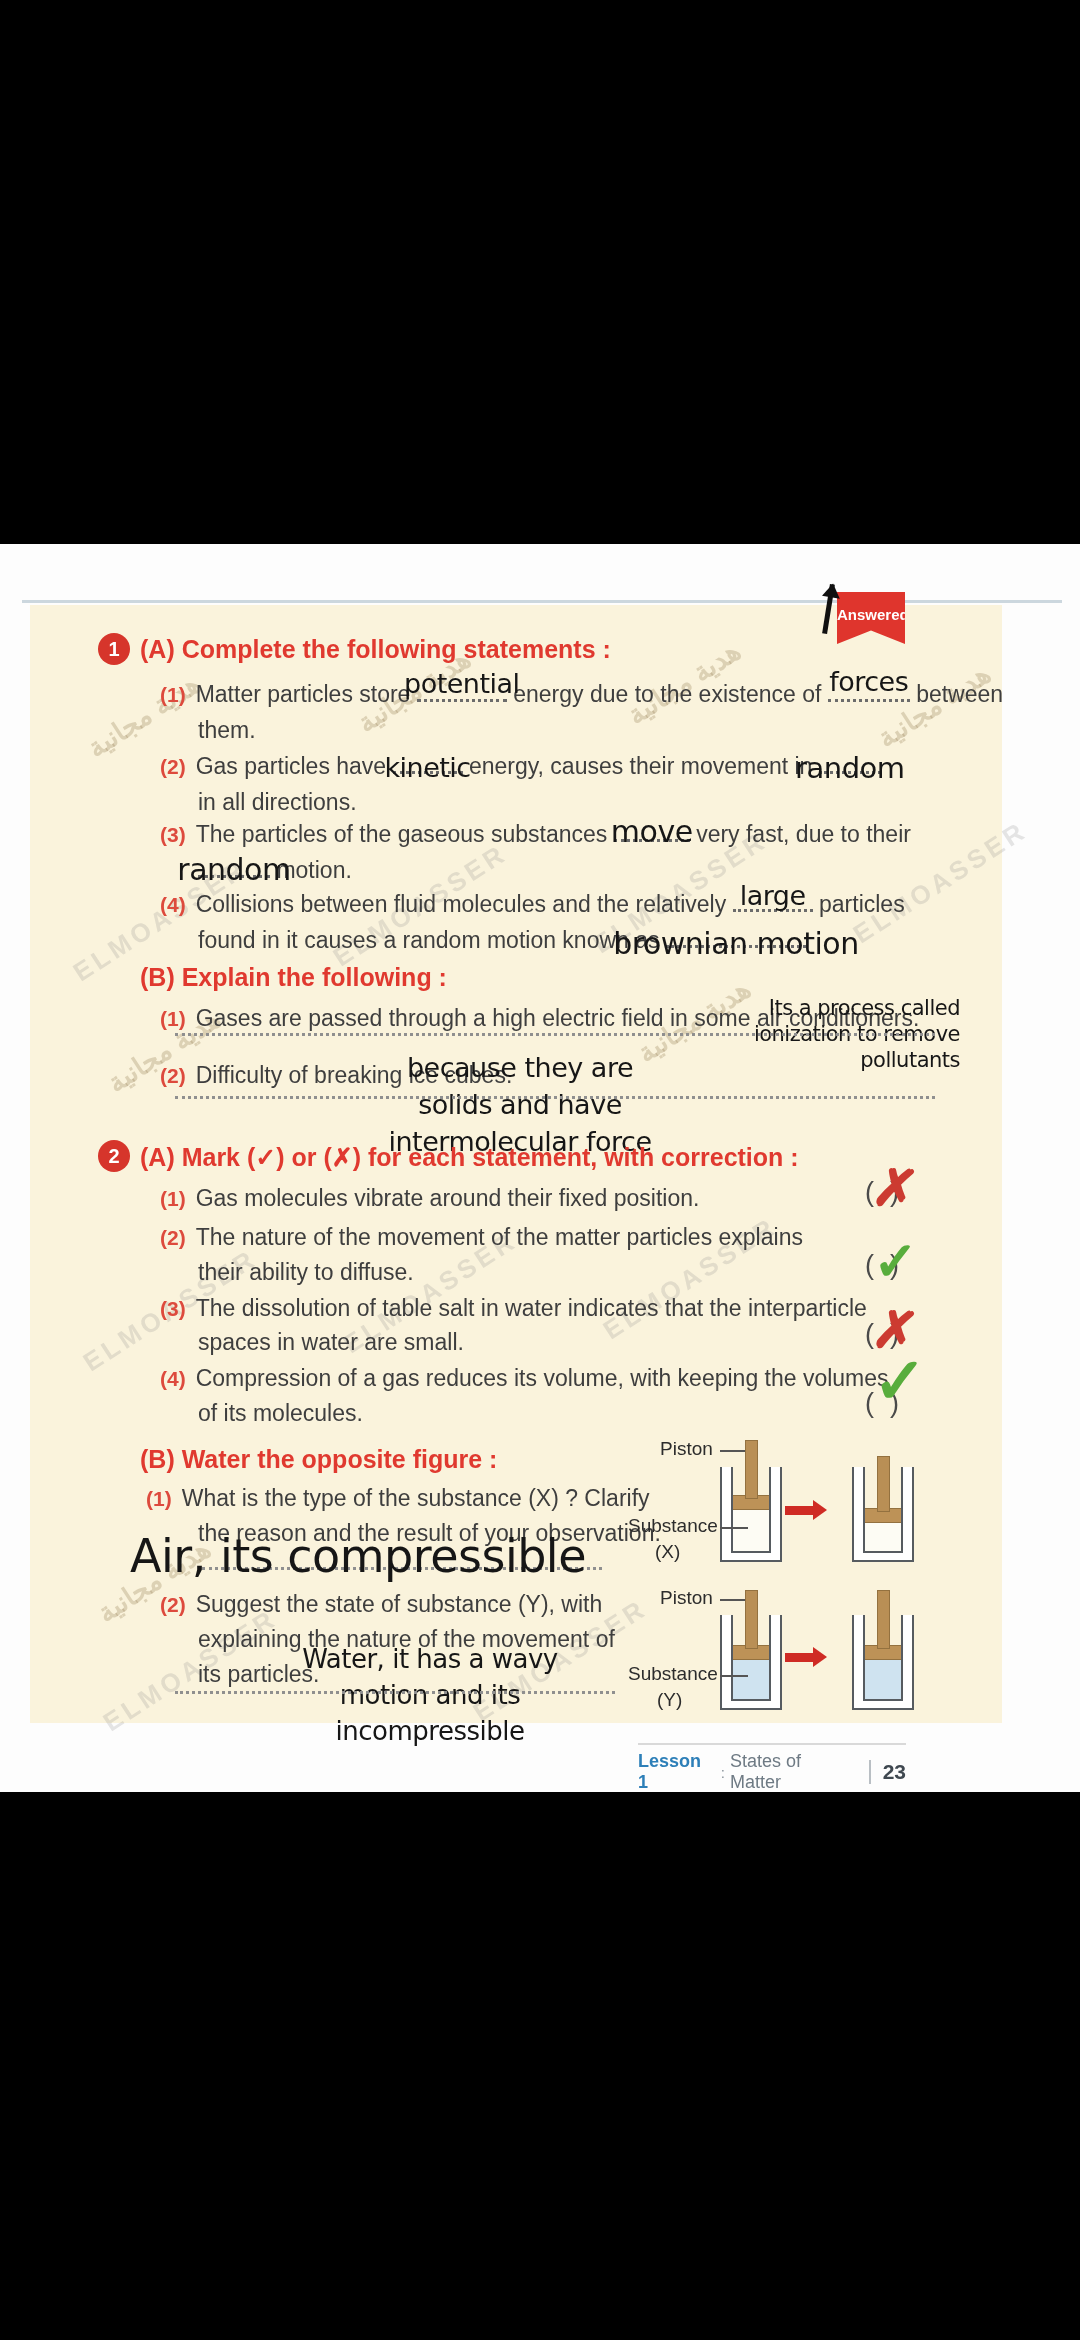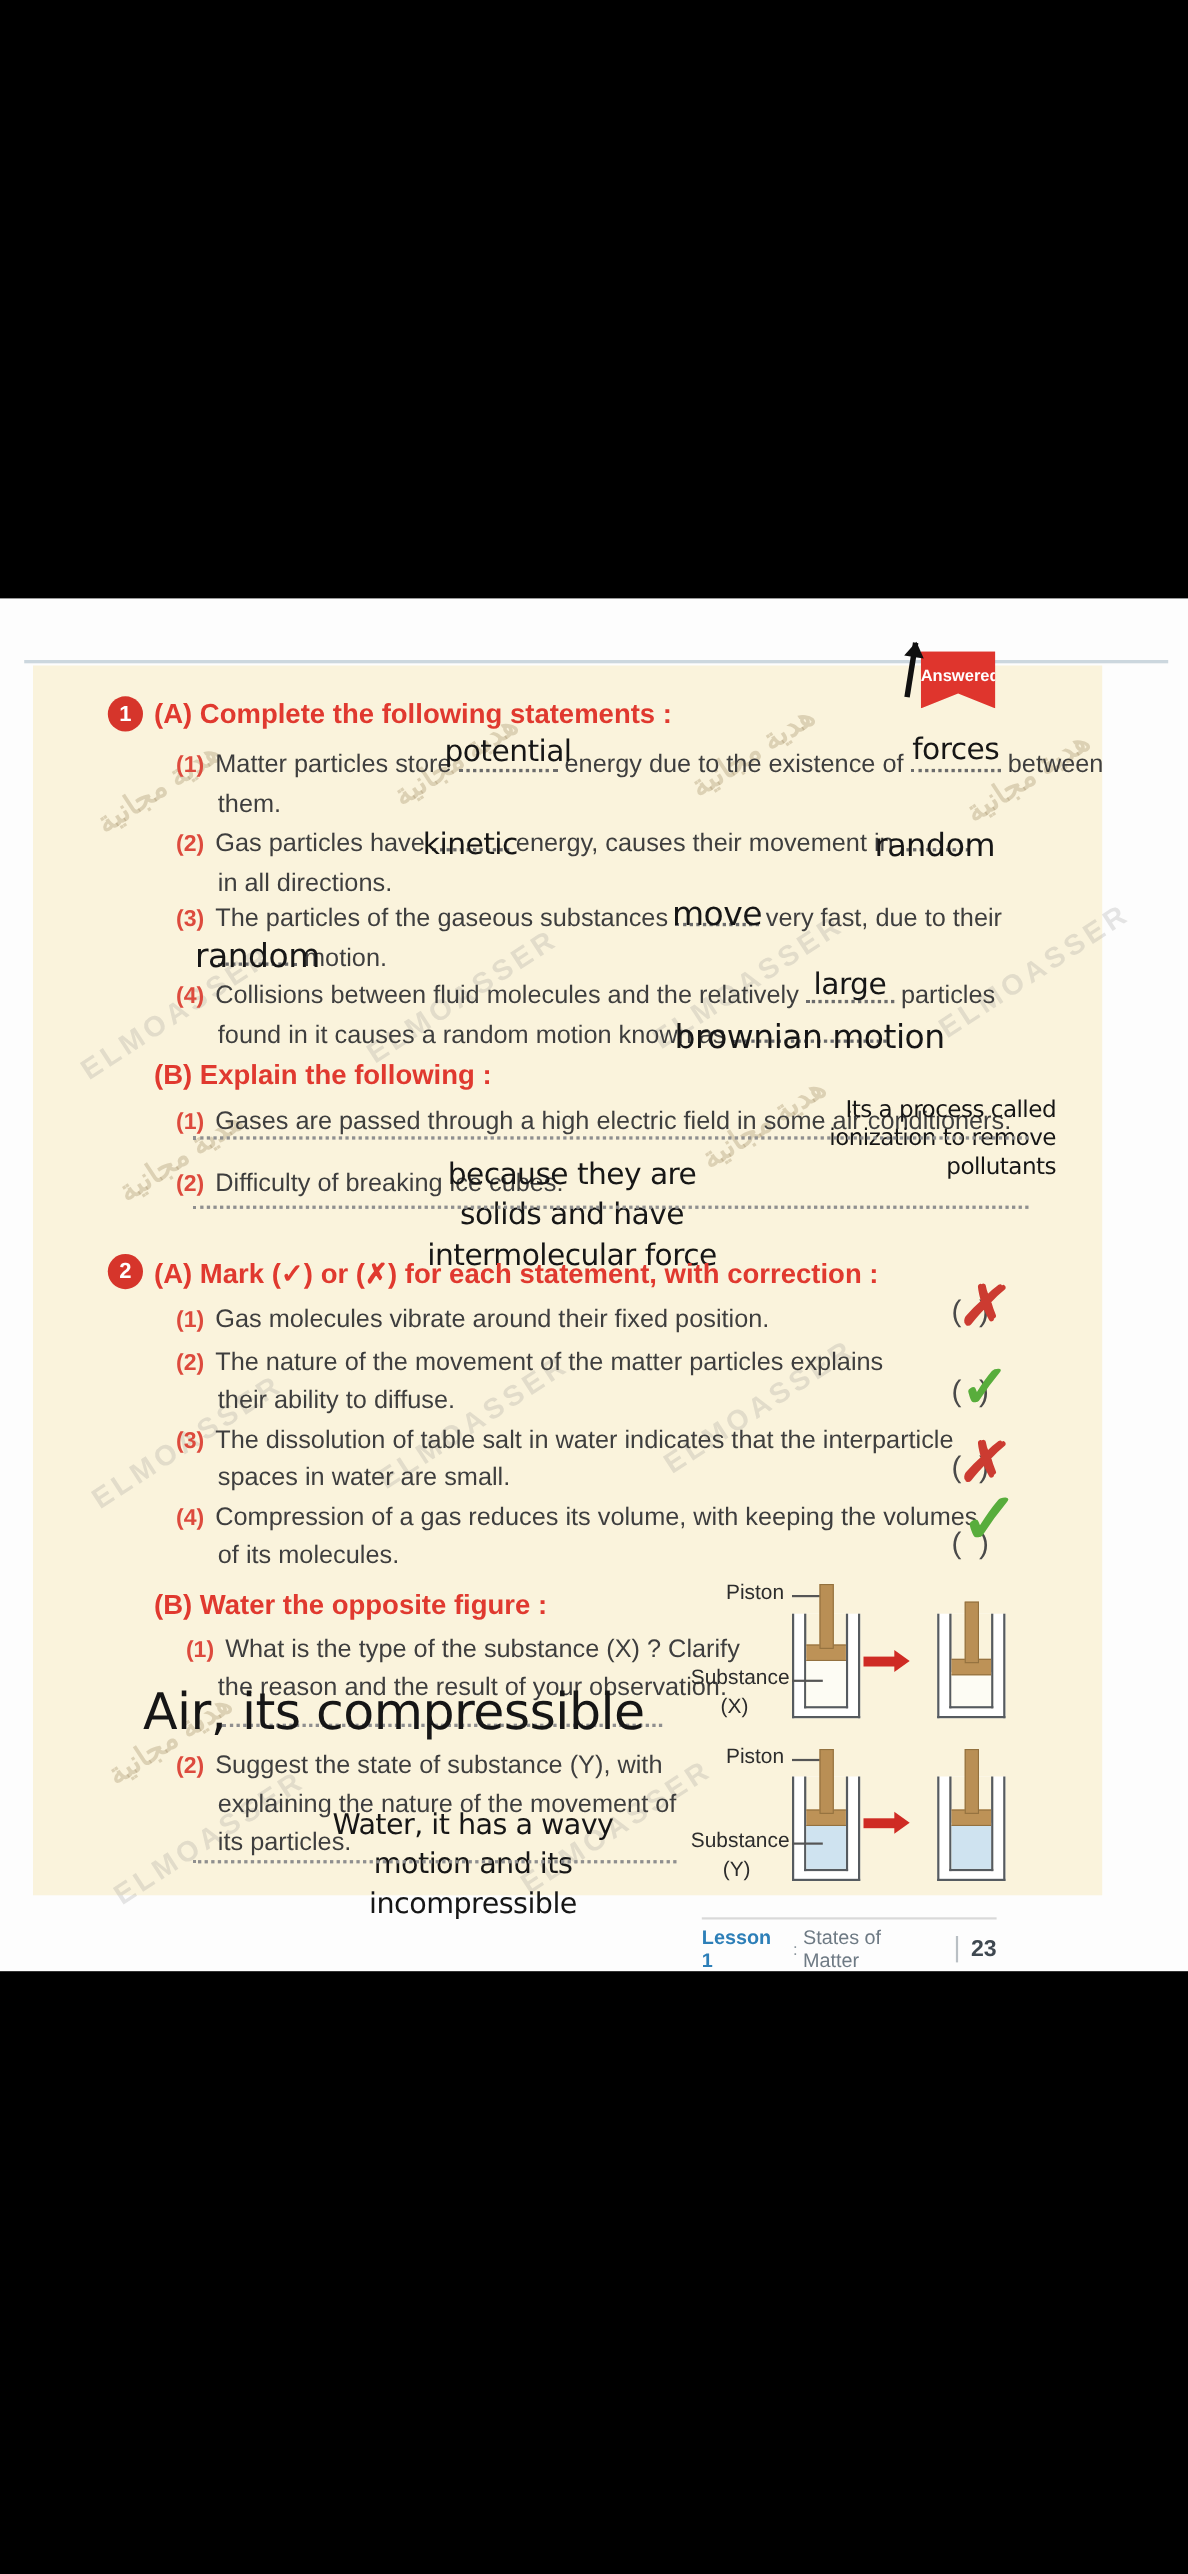--- a/index.html
+++ b/index.html
@@ -192,21 +192,21 @@
         <span class="sn">(4)</span><span>Compression of a gas reduces its volume, with keeping the volumes</span>
       </div>
       <div class="line" style="left:168px;top:793px">of its molecules.</div>
       <div class="markwrap" style="left:835px;top:783px">
         <span class="paren">(</span><span class="paren">)</span>
         <span class="mk green" style="font-size:64px;top:-34px">✓</span>
       </div>
 
       <div class="rh" style="left:110px;top:840px">(B) Water the opposite figure :</div>
 
-      <div class="line" style="left:139px;top:878px">
+      <div class="line" style="left:116px;top:878px">
         <span class="sn">(1)</span><span>What is the type of the substance (X) ? Clarify</span>
       </div>
       <div class="line" style="left:168px;top:913px">the reason and the result of your observation.</div>
       <div class="dotline" style="left:172px;top:962px;width:400px"></div>
       <div class="hand" style="position:absolute;left:100px;top:924px;font-size:46px;white-space:nowrap">Air, its compressible</div>
 
       <div class="line" style="left:130px;top:984px">
         <span class="sn">(2)</span><span>Suggest the state of substance (Y), with</span>
       </div>
       <div class="line" style="left:168px;top:1019px">explaining the nature of the movement of</div>

